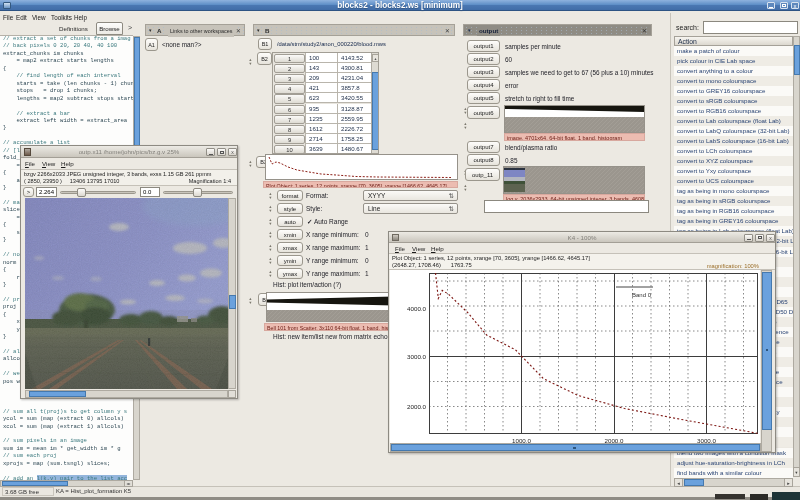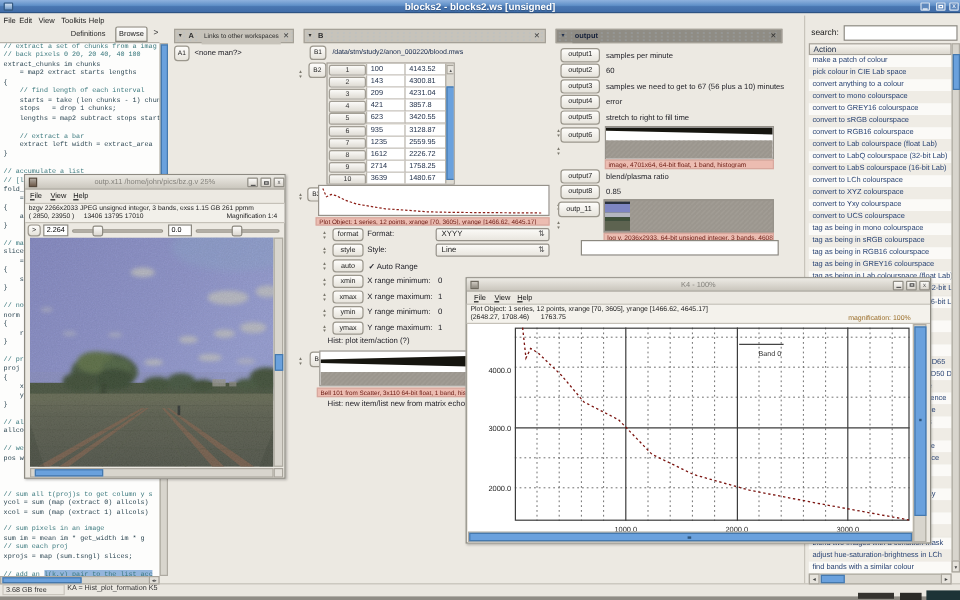--- a/index.html
+++ b/index.html
@@ -22,21 +22,21 @@
 .entry{position:absolute;background:#fff;border:1px solid #8b887f;}
 .menu{font-size:6.3px;color:#1b1b1b;}
 .dd{position:absolute;background:linear-gradient(#fbfaf7,#e9e6df);border:1px solid #96928a;border-radius:2px;font-size:6.5px;color:#222;line-height:10px;padding-left:4px;}
 .cell{position:absolute;background:#fff;border-left:1px solid #b9b5ac;border-bottom:1px solid #b9b5ac;font-size:6.1px;color:#1b2b46;line-height:11px;padding-left:3px;overflow:hidden;white-space:nowrap;}
 .num{position:absolute;background:linear-gradient(#fbfaf8,#dedbd3);border:1px solid #a29e95;border-radius:2px;font-size:5.8px;color:#333;text-align:center;}
 </style></head>
 <body>
 
 <div class="a" style="left:0;top:0;width:800px;height:11px;background:linear-gradient(#8fb2de,#6090c8 45%,#4a77b2 55%,#416da8);border-bottom:1px solid #2d5383;"></div>
 <div class="a" style="left:3px;top:2px;width:8px;height:7px;background:linear-gradient(#cfe0f2,#6a94c4);border:1px solid #35597f;border-radius:1px;"></div>
-<div class="a" style="left:0;top:1px;width:800px;text-align:center;font-size:8.2px;font-weight:bold;color:#fff;text-shadow:0 1px 1px #33557f;">blocks2 - blocks2.ws [unsigned]</div>
+<div class="a" style="left:0;top:1px;width:800px;text-align:center;font-size:8.2px;font-weight:bold;color:#fff;text-shadow:0 1px 1px #33557f;">blocks2 - blocks2.ws [minimum]</div>
 <div class="a" style="left:767px;top:2px;width:8px;height:7px;background:#5e88bd;border:1px solid #d7e2ef;border-radius:1px;">
     <div class="a" style="left:1px;top:4px;width:4px;height:1px;background:#fff;"></div>
   </div>
 <div class="a" style="left:780px;top:2px;width:8px;height:7px;background:#5e88bd;border:1px solid #d7e2ef;border-radius:1px;">
     <div class="a" style="left:1px;top:1px;width:4px;height:3px;border:1px solid #fff;"></div>
   </div>
 <div class="a" style="left:791px;top:2px;width:8px;height:7px;background:#5e88bd;border:1px solid #d7e2ef;border-radius:1px;font-size:6px;line-height:6px;text-align:center;color:#fff;">x</div>
 
 <div class="a menu" style="left:3px;top:13.5px;">File</div>
 <div class="a menu" style="left:16px;top:13.5px;">Edit</div>

